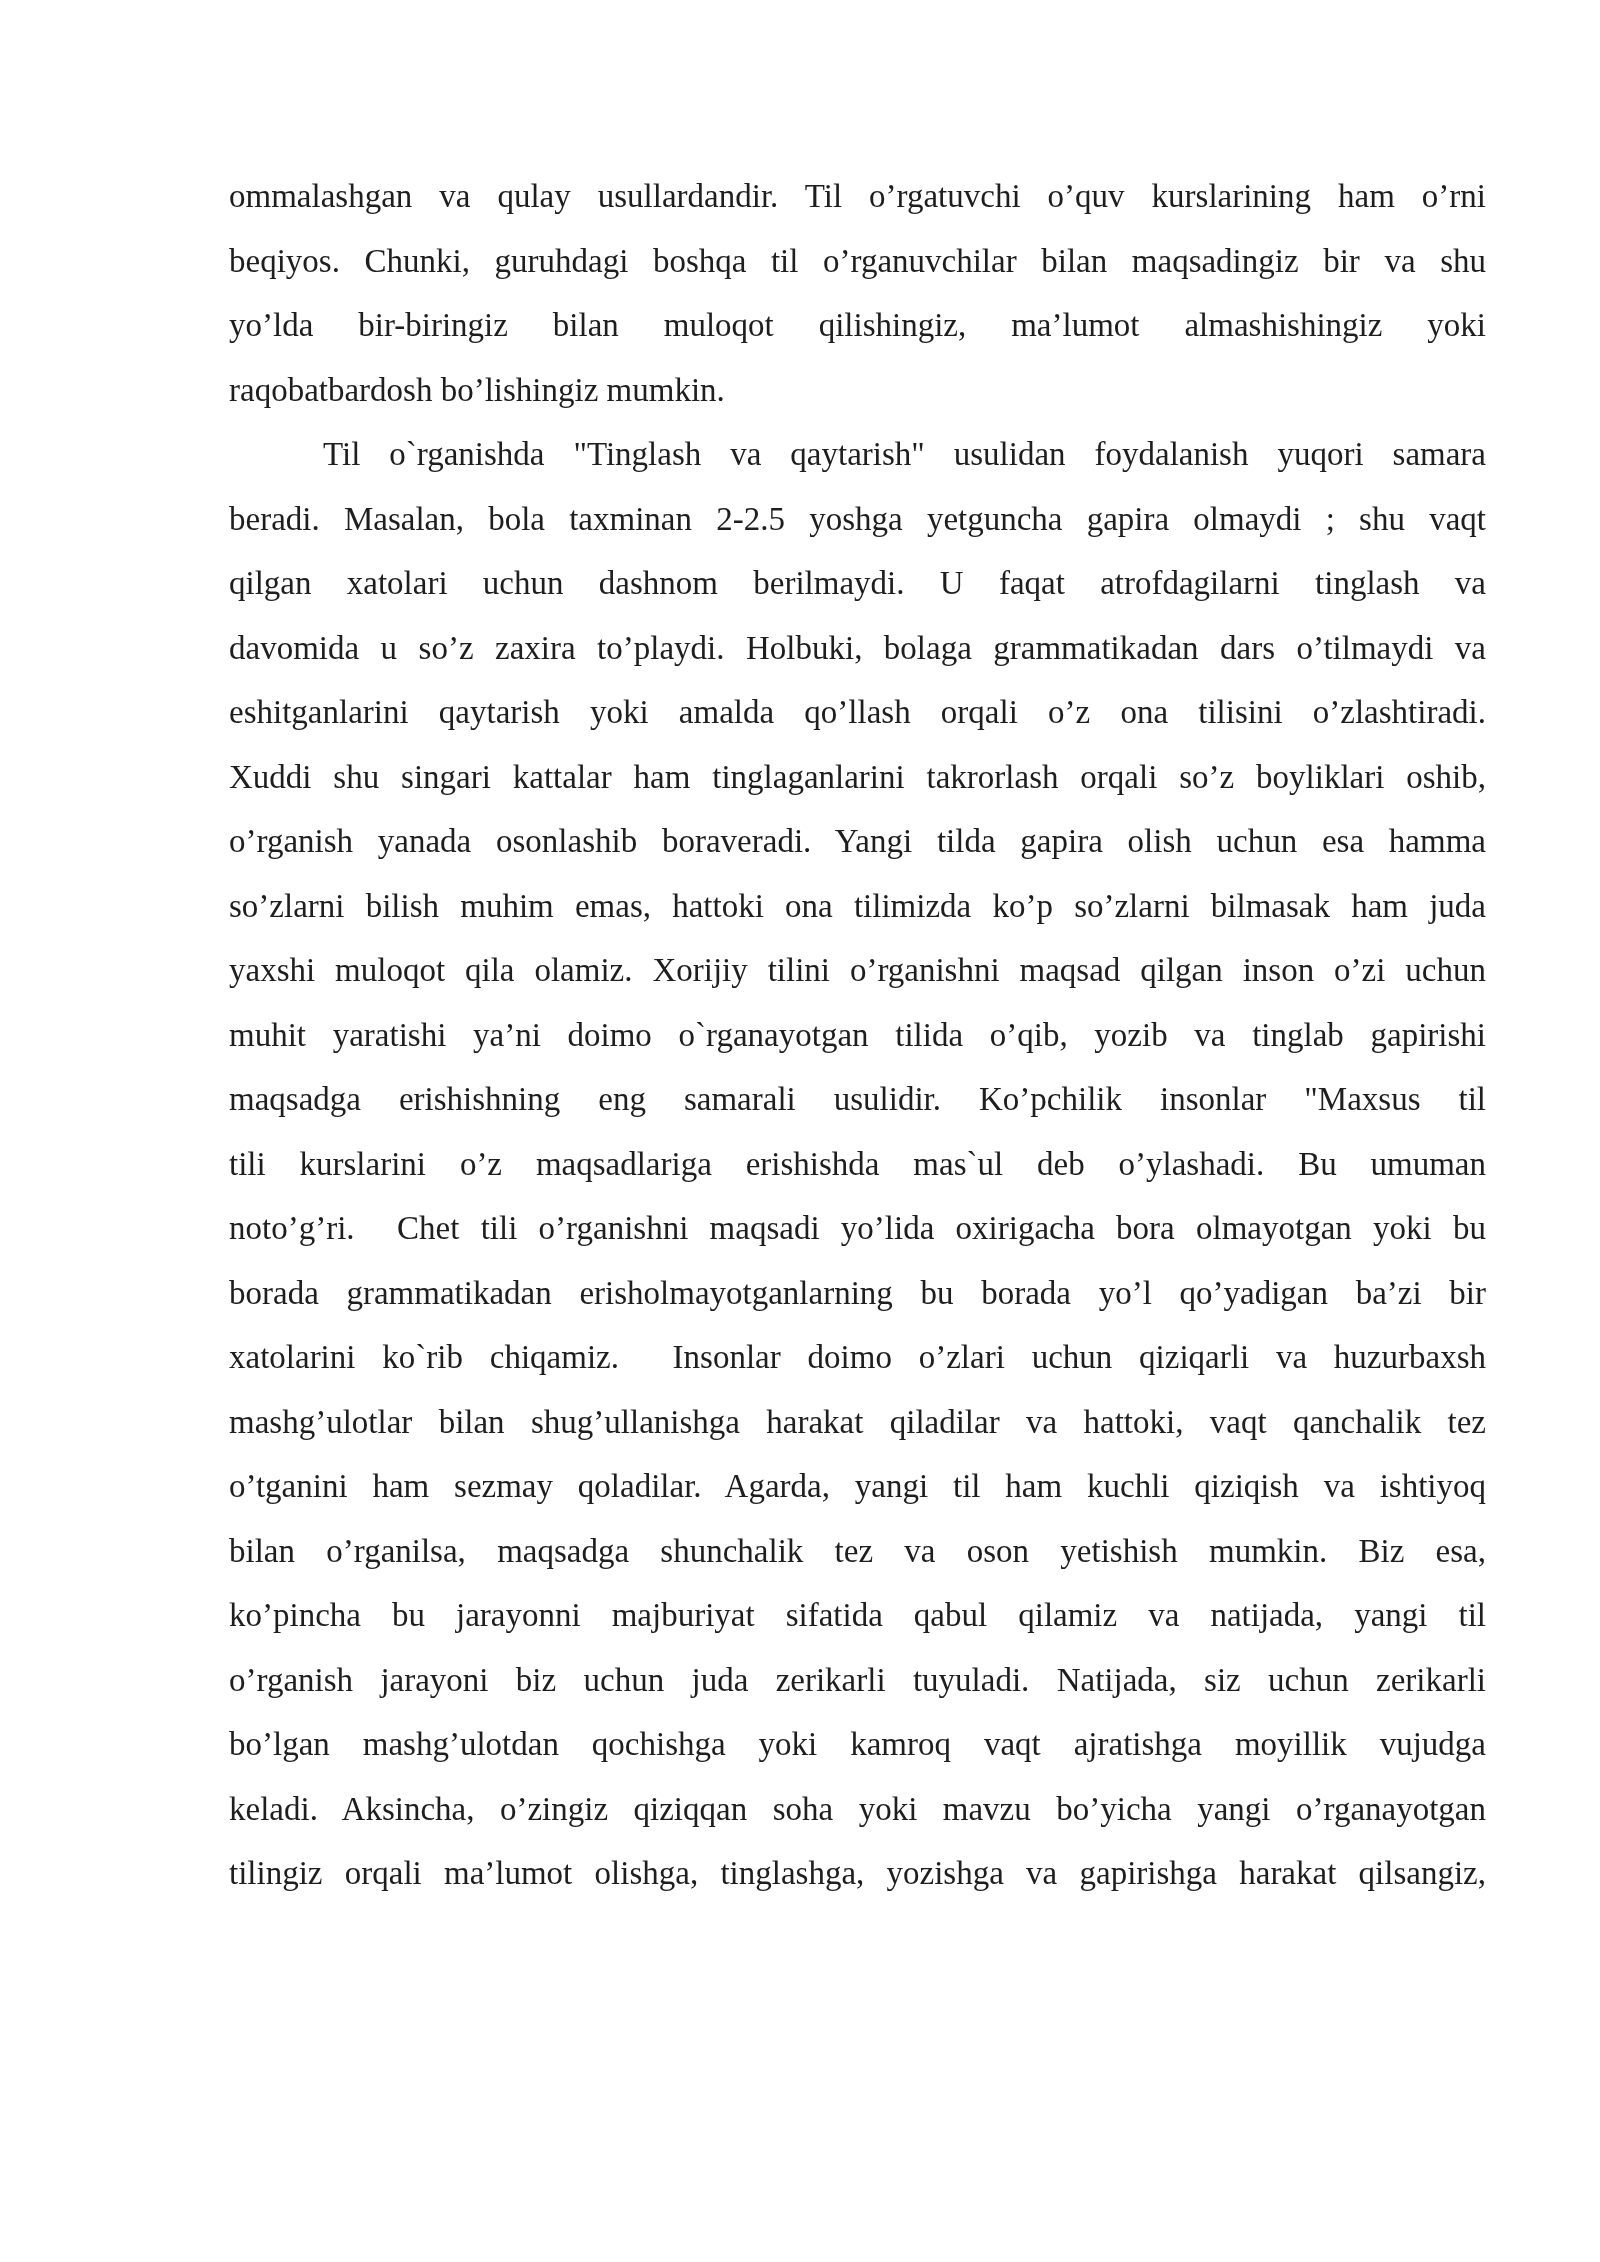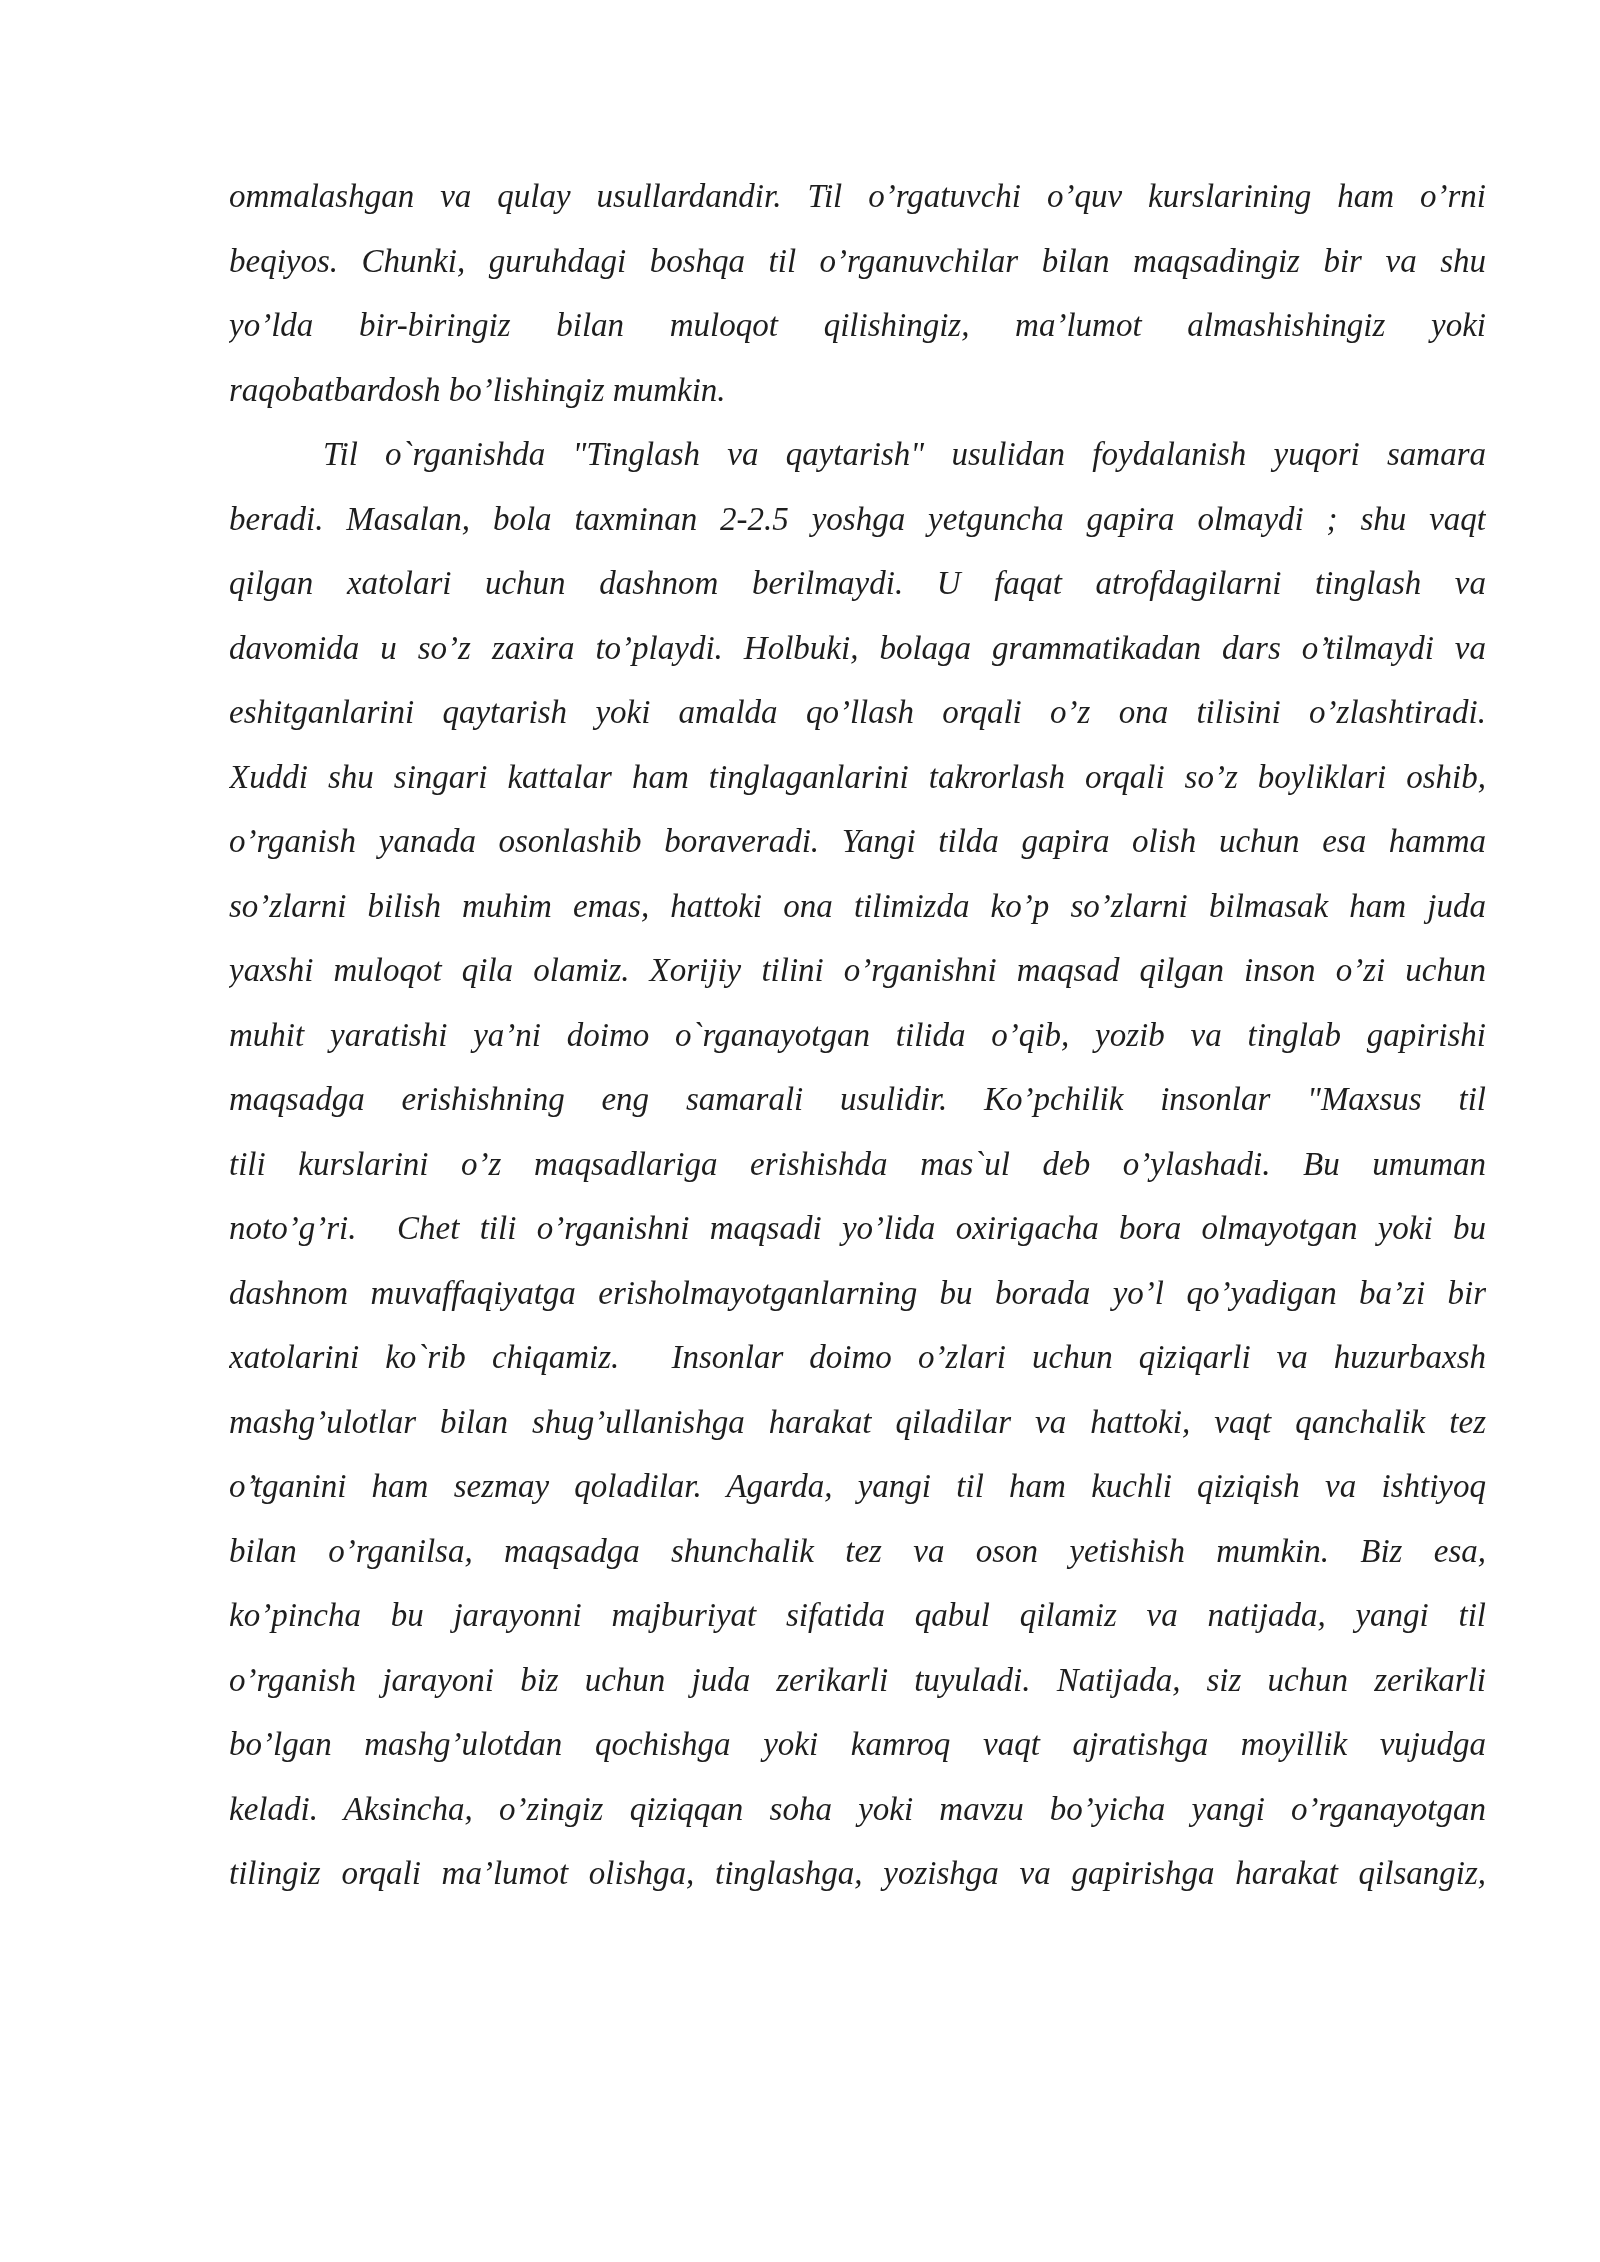--- a/index.html
+++ b/index.html
@@ -13,21 +13,20 @@
     background: #ffffff;
   }
   .page {
     position: absolute;
     left: 0;
     top: 0;
     width: 1600px;
     height: 2262px;
     background: #ffffff;
     overflow: hidden;
-    font-style: italic;
   }
   .text-block {
     position: absolute;
     left: 229px;
     top: 164px;
     width: 1257px;
     font-family: "Liberation Serif", "DejaVu Serif", serif;
     font-size: 33px;
     color: #1e1e1e;
   }
@@ -69,21 +68,21 @@
         <div class="line">davomida u so’z zaxira to’playdi. Holbuki, bolaga grammatikadan dars o’tilmaydi va</div>
         <div class="line">eshitganlarini qaytarish yoki amalda qo’llash orqali o’z ona tilisini o’zlashtiradi.</div>
         <div class="line">Xuddi shu singari kattalar ham tinglaganlarini takrorlash orqali so’z boyliklari oshib,</div>
         <div class="line">o’rganish yanada osonlashib boraveradi. Yangi tilda gapira olish uchun esa hamma</div>
         <div class="line">so’zlarni bilish muhim emas, hattoki ona tilimizda ko’p so’zlarni bilmasak ham juda</div>
         <div class="line">yaxshi muloqot qila olamiz. Xorijiy tilini o’rganishni maqsad qilgan inson o’zi uchun</div>
         <div class="line">muhit yaratishi ya’ni doimo o`rganayotgan tilida o’qib, yozib va tinglab gapirishi</div>
         <div class="line">maqsadga erishishning eng samarali usulidir. Ko’pchilik insonlar "Maxsus til</div>
         <div class="line">tili kurslarini o’z maqsadlariga erishishda mas`ul deb o’ylashadi. Bu umuman</div>
         <div class="line">noto’g’ri.  Chet tili o’rganishni maqsadi yo’lida oxirigacha bora olmayotgan yoki bu</div>
-        <div class="line">dashnom muvaffaqiyatga erisholmayotganlarning bu borada yo’l qo’yadigan ba’zi bir</div>
+        <div class="line">borada grammatikadan erisholmayotganlarning bu borada yo’l qo’yadigan ba’zi bir</div>
         <div class="line">xatolarini ko`rib chiqamiz.  Insonlar doimo o’zlari uchun qiziqarli va huzurbaxsh</div>
         <div class="line">mashg’ulotlar bilan shug’ullanishga harakat qiladilar va hattoki, vaqt qanchalik tez</div>
         <div class="line">o’tganini ham sezmay qoladilar. Agarda, yangi til ham kuchli qiziqish va ishtiyoq</div>
         <div class="line">bilan o’rganilsa, maqsadga shunchalik tez va oson yetishish mumkin. Biz esa,</div>
         <div class="line">ko’pincha bu jarayonni majburiyat sifatida qabul qilamiz va natijada, yangi til</div>
         <div class="line">o’rganish jarayoni biz uchun juda zerikarli tuyuladi. Natijada, siz uchun zerikarli</div>
         <div class="line">bo’lgan mashg’ulotdan qochishga yoki kamroq vaqt ajratishga moyillik vujudga</div>
         <div class="line">keladi. Aksincha, o’zingiz qiziqqan soha yoki mavzu bo’yicha yangi o’rganayotgan</div>
         <div class="line">tilingiz orqali ma’lumot olishga, tinglashga, yozishga va gapirishga harakat qilsangiz,</div>
       </div>

